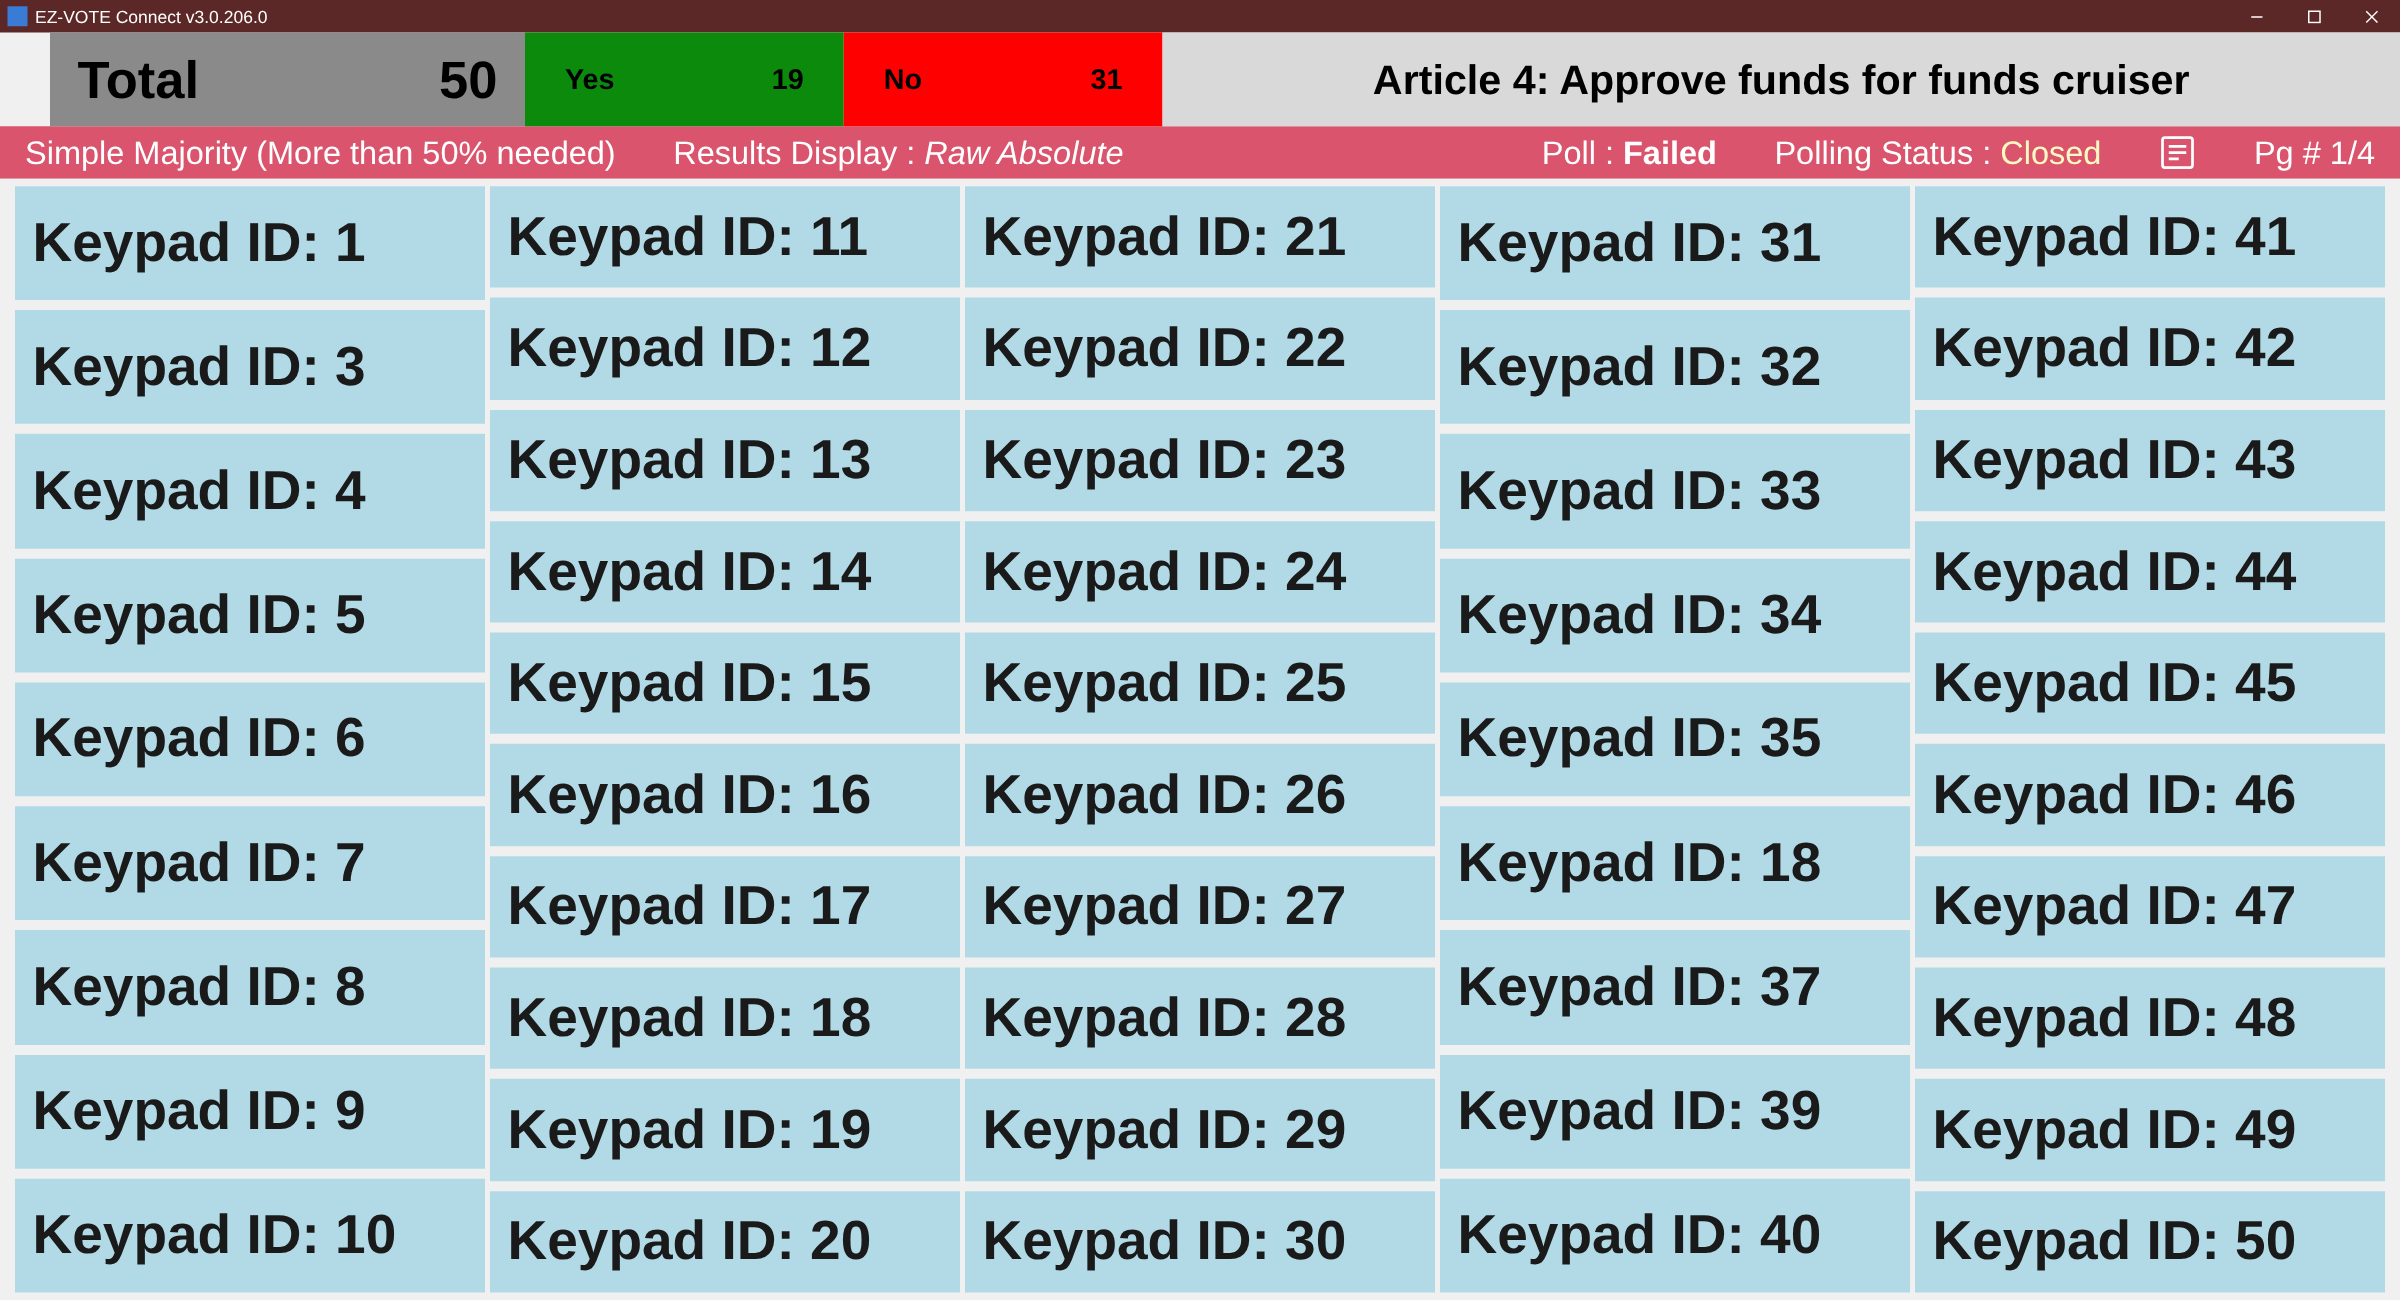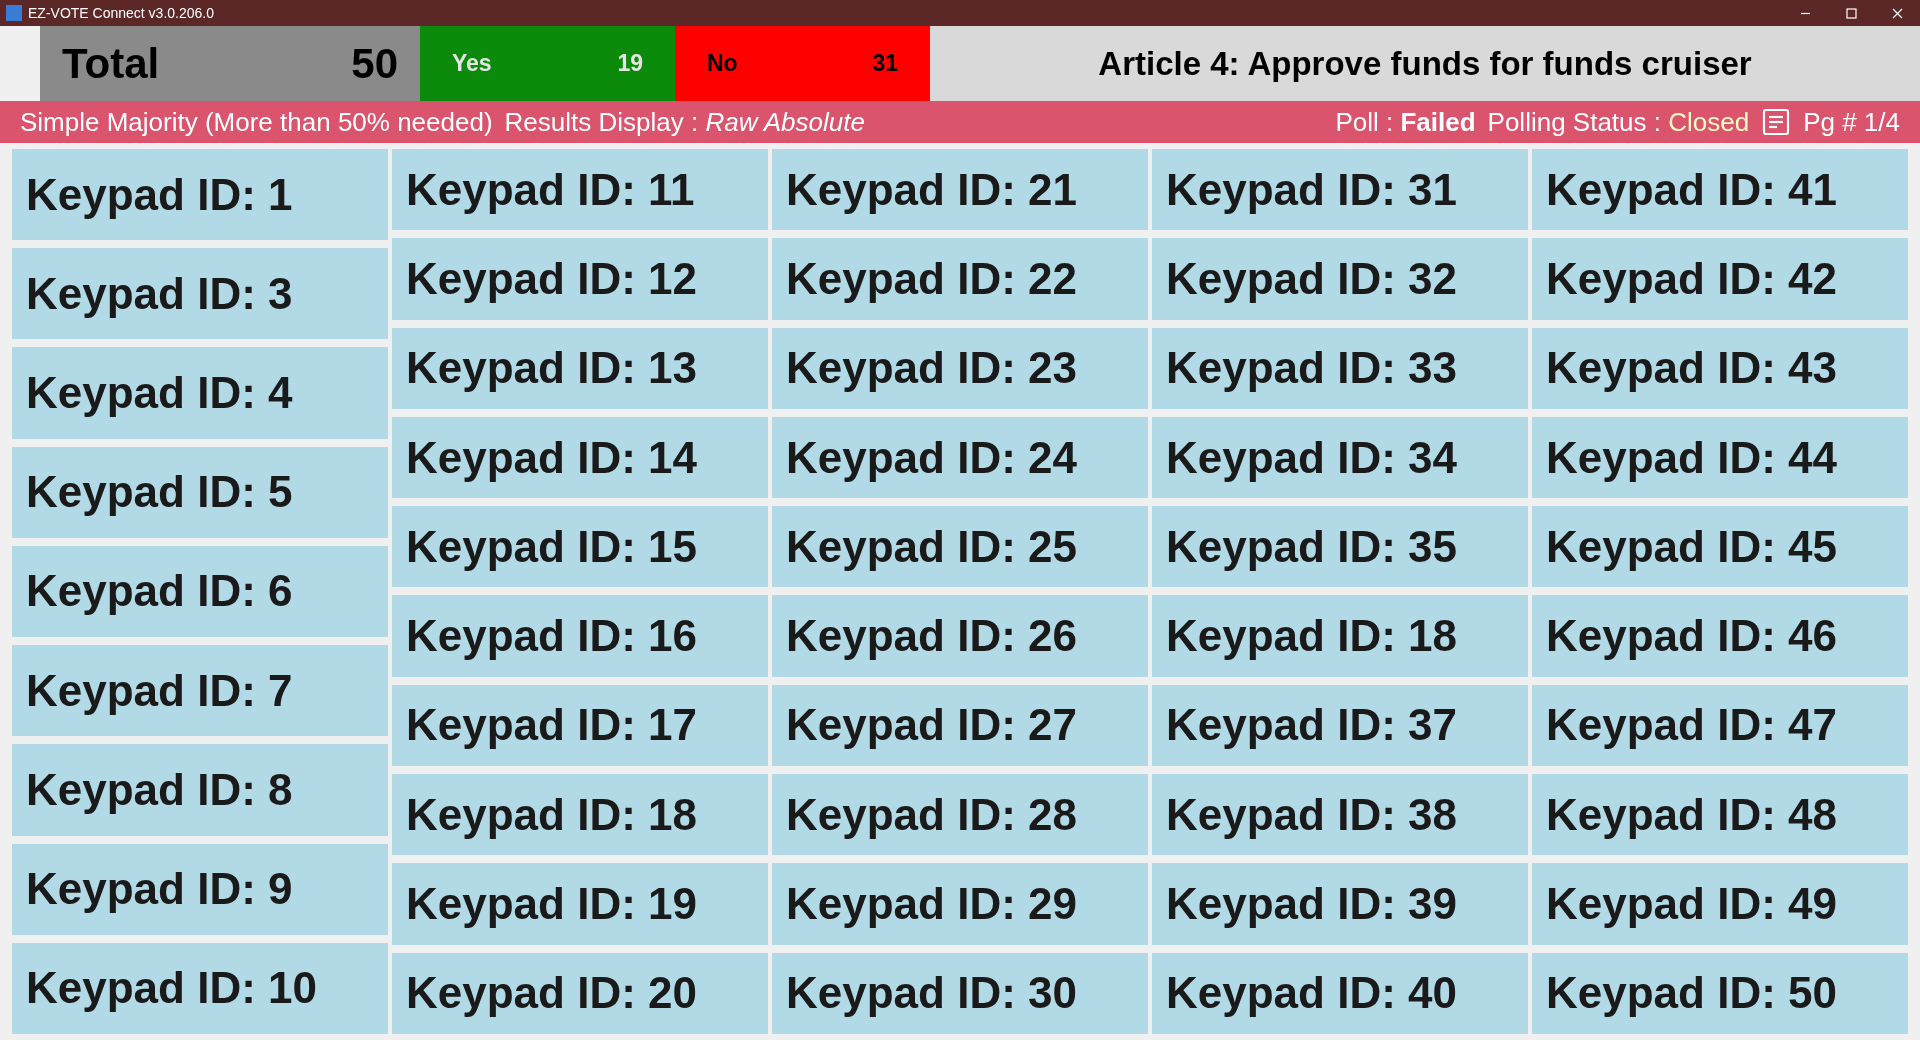--- a/index.html
+++ b/index.html
@@ -24,33 +24,33 @@
   .title-btn svg { width: 11px; height: 11px; stroke:#fff; stroke-width:1.2; fill:none; }
   .summary-row {
     height: 75px; display:flex;margin-left:40px;
   }
   .total-box {
     width: 380px; background:#8a8a8a; display:flex; align-items:center; padding:0 22px; justify-content:space-between;
     font-weight: bold; font-size: 42px; color:#000;
   }
   .yes-box {
     width: 255px; background:#0c8a0c; display:flex; align-items:center; justify-content:space-between; padding:0 32px;
-    font-weight:bold; font-size:23px; color:#e5e5e5;
+    font-weight:bold; font-size:23px; color:#000000;
   }
   .no-box {
     width: 255px; background:#ff0000; display:flex; align-items:center; justify-content:space-between; padding:0 32px;
     font-weight:bold; font-size:23px; color:#000;
   }
   .question-box {
     flex:1; background:#d9d9d9; display:flex; align-items:center; justify-content:center;
     font-weight:bold; font-size:33px; color:#000;
   }
   .status-bar {
     background:#d9546c; color:#fff; height:42px; display:flex; align-items:center;
-    font-size:26px; padding: 0 20px; gap: 12px;
+    font-size:26px; padding: 0 20px; gap: 46px;
   }
   .status-segment { white-space: nowrap; }
   .status-segment .italic { font-style: italic; }
   .status-segment .closed { color:#fef9c3; }
   .spacer { flex:1; }
   .list-icon {
     width:30px; height:30px; display:inline-flex; align-items:center; justify-content:center;
   }
   .list-icon svg { width:30px; height:30px; }
   .keypad-area {
@@ -171,21 +171,20 @@
       <div class="keypad-cell">Keypad ID: 30</div>
     </div>
   <div class="keypad-col">
       <div class="keypad-cell">Keypad ID: 31</div>
       <div class="keypad-cell">Keypad ID: 32</div>
       <div class="keypad-cell">Keypad ID: 33</div>
       <div class="keypad-cell">Keypad ID: 34</div>
       <div class="keypad-cell">Keypad ID: 35</div>
       <div class="keypad-cell">Keypad ID: 18</div>
       <div class="keypad-cell">Keypad ID: 37</div>
-      <div class="keypad-cell">Keypad ID: 38</div>
       <div class="keypad-cell">Keypad ID: 39</div>
       <div class="keypad-cell">Keypad ID: 40</div>
     </div>
   <div class="keypad-col">
       <div class="keypad-cell">Keypad ID: 41</div>
       <div class="keypad-cell">Keypad ID: 42</div>
       <div class="keypad-cell">Keypad ID: 43</div>
       <div class="keypad-cell">Keypad ID: 44</div>
       <div class="keypad-cell">Keypad ID: 45</div>
       <div class="keypad-cell">Keypad ID: 46</div>

